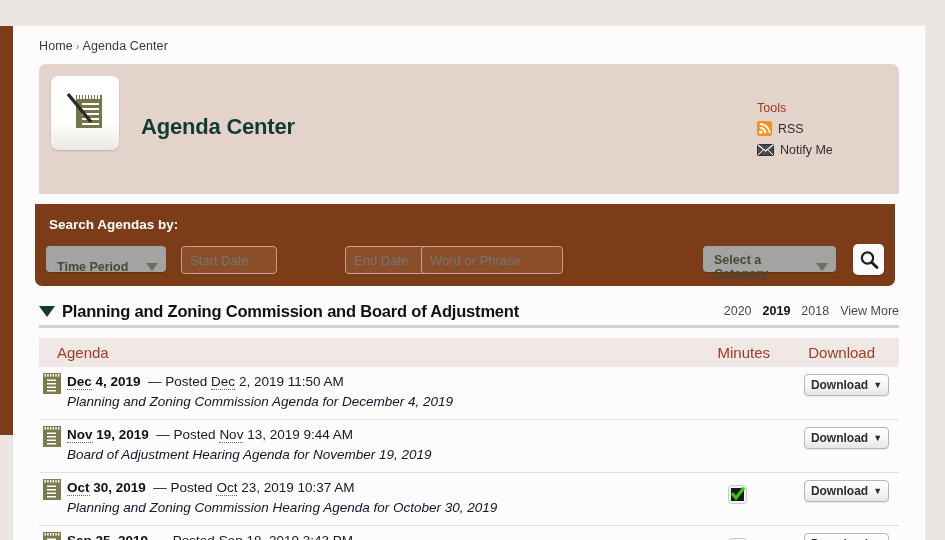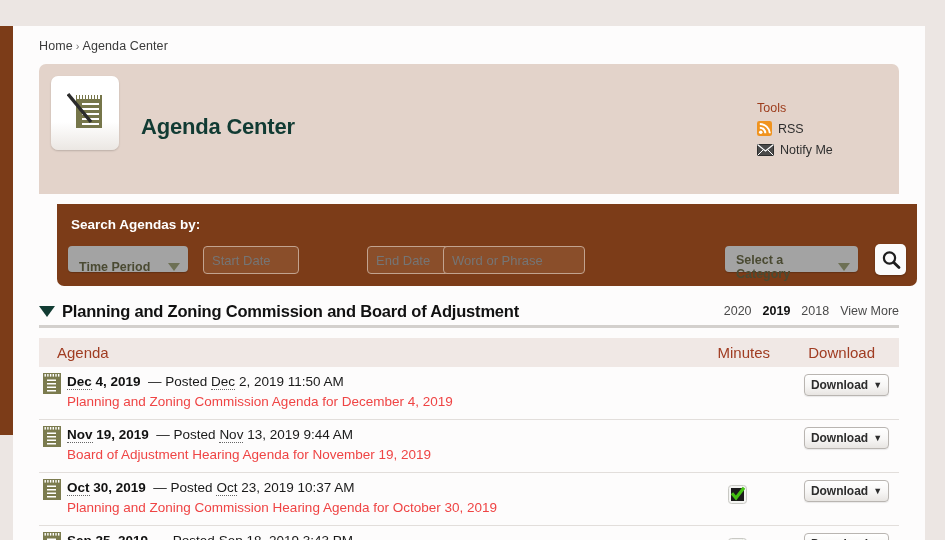--- a/index.html
+++ b/index.html
@@ -99,21 +99,21 @@
     color: #2f2f2f;
     margin-left: 6px;
     text-decoration: none;
   }
   .rss-ico { width: 15px; height: 15px; flex: 0 0 15px; }
   .mail-ico { width: 17px; height: 12px; flex: 0 0 17px; }
 
   
   #search-panel {
     position: absolute;
-    left: 44px; top: 178px;
+    left: 22px; top: 178px;
     width: 860px; height: 82px;
     background: #7c3c18;
     border-radius: 0 0 7px 7px;
   }
   #search-label {
     position: absolute;
     left: 14px; top: 13px;
     color: #ffffff;
     font-size: 13.5px;
     font-weight: bold;
@@ -253,21 +253,22 @@
   .row-line1 .dt {
     font-weight: bold;
     color: #111;
     margin-top: 16px;
   }
   .abbr { border-bottom: 1px dotted #666; }
   .row-line2 {
     position: absolute;
     left: 28px; top: 27px;
     font-size: 13.5px;
-    color: #ef4444;
+    font-style: italic;
+    color: #0f172a;
     white-space: nowrap;
     text-decoration: none;
     cursor: pointer;
   }
   .minutes-cell {
     position: absolute;
     right: 152px; top: 12px;
     width: 19px; height: 19px;
     cursor: pointer;
   }

